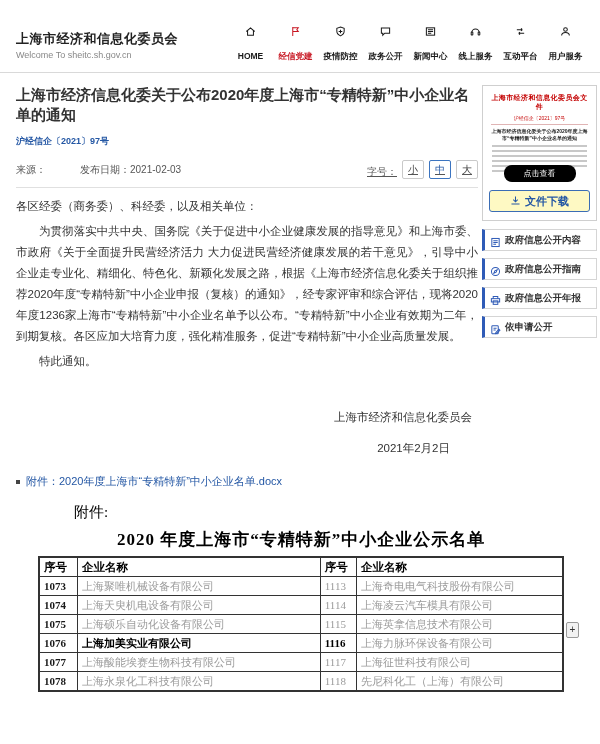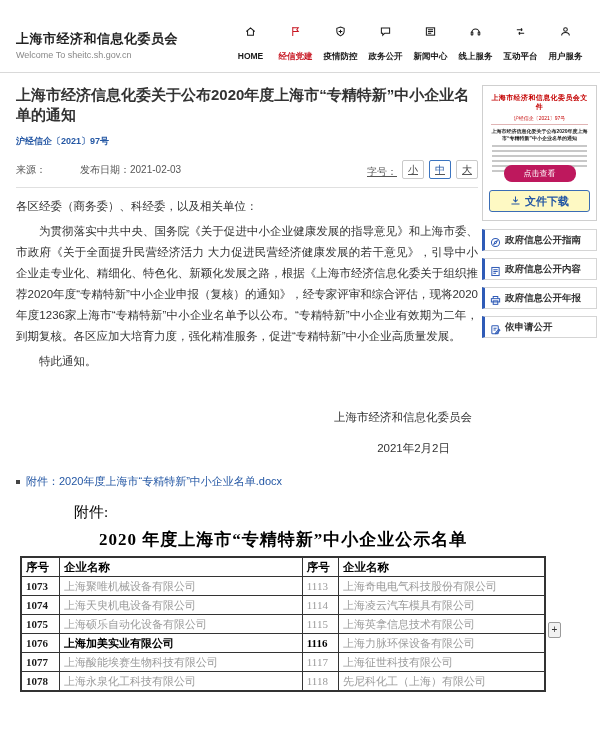--- a/index.html
+++ b/index.html
@@ -45,35 +45,35 @@
   .attach-link{color:#2457a4;cursor:pointer;text-decoration:none;}
   
   .preview-card{background:#fff;border:1px solid #cfcfcf;padding:7px 6px 8px 6px;}
   .mini-doc{text-align:center;}
   .mini-doc .md-head{color:#c40000;font-size:7px;font-weight:bold;letter-spacing:.4px;line-height:9px;}
   .mini-doc .md-num{color:#c40000;font-size:5px;margin-top:4px;}
   .md-rule{border:none;border-top:1px solid #e0b4b4;margin:3px 2px;}
   .mini-doc .md-title{color:#222;font-size:5px;font-weight:bold;line-height:7px;margin-top:2px;}
   .md-line{height:2px;background:#c8c8c8;margin:3px 3px 0 3px;}
   .md-line.short{margin-right:24px;}
-  .view-pill{display:block;width:72px;margin:-7px auto 0 auto;position:relative;background:#be185d;color:#fff;
+  .view-pill{display:block;width:72px;margin:-7px auto 0 auto;position:relative;background:#000000;color:#fff;
              font-size:8px;line-height:15px;text-align:center;border-radius:8px;border:none;cursor:pointer;}
   .dl-btn{display:flex;align-items:center;justify-content:center;width:100%;height:22px;margin-top:8px;
           background:#fef9c3;border:1px solid #3b6db5;border-radius:3px;color:#2457a4;font-size:11px;
           font-weight:bold;cursor:pointer;box-sizing:border-box;}
   .dl-btn .dl-ico{margin-right:4px;height:12px;}
   .side-links{margin-top:8px;}
   .side-link{display:flex;align-items:center;height:20px;background:#fff;border:1px solid #d5d5d5;
              border-left:3px solid #2f5bb7;margin-bottom:7px;padding-left:5px;cursor:pointer;}
   .side-link .sl-ico{height:12px;margin-right:4px;color:#2f5bb7;}
   .side-link .sl-label{font-size:9.5px;font-weight:600;color:#333;white-space:nowrap;}
   
   .attach-section{font-family:"Liberation Serif","DejaVu Serif",serif;}
   .attach-label{font-size:15px;color:#000;margin:14px 0 0 74px;}
-  .attach-wrap{width:526px;margin:6px 0 0 20px;position:relative;}
+  .attach-wrap{width:526px;margin:6px 0 0 38px;position:relative;}
   .table-title{text-align:center;font-size:17px;font-weight:bold;color:#000;letter-spacing:1px;margin:4px 0 5px 0;}
   table.roster{border-collapse:collapse;width:526px;border:2px solid #333;table-layout:fixed;}
   table.roster th,table.roster td{border:1px solid #333;height:18px;padding:0 4px;font-size:11px;
        white-space:nowrap;overflow:hidden;}
   table.roster th{font-weight:bold;text-align:left;font-size:11.5px;color:#000;}
   col.c-no1{width:38px;}col.c-nm1{width:240px;}col.c-no2{width:36px;}col.c-nm2{width:204px;}
   td.no{font-weight:bold;color:#1a1a1a;}
   td.no2{font-weight:normal;color:#9b9b9b;}
   td.name{color:#9b9b9b;}
   td.dark{color:#000;font-weight:bold;}
@@ -215,32 +215,32 @@
                 <path d="M6 1.6v5.6M3.6 5 6 7.4 8.4 5M1.6 9.8h8.8"></path>
               </svg></span>
           <span>文件下载</span>
         </button>
       </div>
 
       <div class="side-links">
 
           <div class="side-link">
             <span class="sl-ico"><svg width="11" height="11" viewBox="0 0 12 12" fill="none" stroke="currentColor" stroke-width="1.1">
+                <rect x="2" y="1.6" width="8" height="8.8"></rect>
+                <path d="M3.6 4h4.8M3.6 6h4.8M3.6 8h3"></path>
+              </svg></span>
+            <span class="sl-label">政府信息公开内容</span>
+          </div>
+
+          <div class="side-link">
+            <span class="sl-ico"><svg width="11" height="11" viewBox="0 0 12 12" fill="none" stroke="currentColor" stroke-width="1.1">
                 <circle cx="6" cy="6" r="4.4"></circle>
                 <path d="M7.8 4.2 6.7 6.7 4.2 7.8 5.3 5.3z"></path>
               </svg></span>
             <span class="sl-label">政府信息公开指南</span>
-          </div>
-
-          <div class="side-link">
-            <span class="sl-ico"><svg width="11" height="11" viewBox="0 0 12 12" fill="none" stroke="currentColor" stroke-width="1.1">
-                <rect x="2" y="1.6" width="8" height="8.8"></rect>
-                <path d="M3.6 4h4.8M3.6 6h4.8M3.6 8h3"></path>
-              </svg></span>
-            <span class="sl-label">政府信息公开内容</span>
           </div>
 
           <div class="side-link">
             <span class="sl-ico"><svg width="11" height="11" viewBox="0 0 12 12" fill="none" stroke="currentColor" stroke-width="1.1">
                 <path d="M3.5 4V1.6h5V4"></path>
                 <rect x="1.5" y="4" width="9" height="3.6"></rect>
                 <rect x="3.5" y="6.4" width="5" height="3.8"></rect>
               </svg></span>
             <span class="sl-label">政府信息公开年报</span>
           </div>

